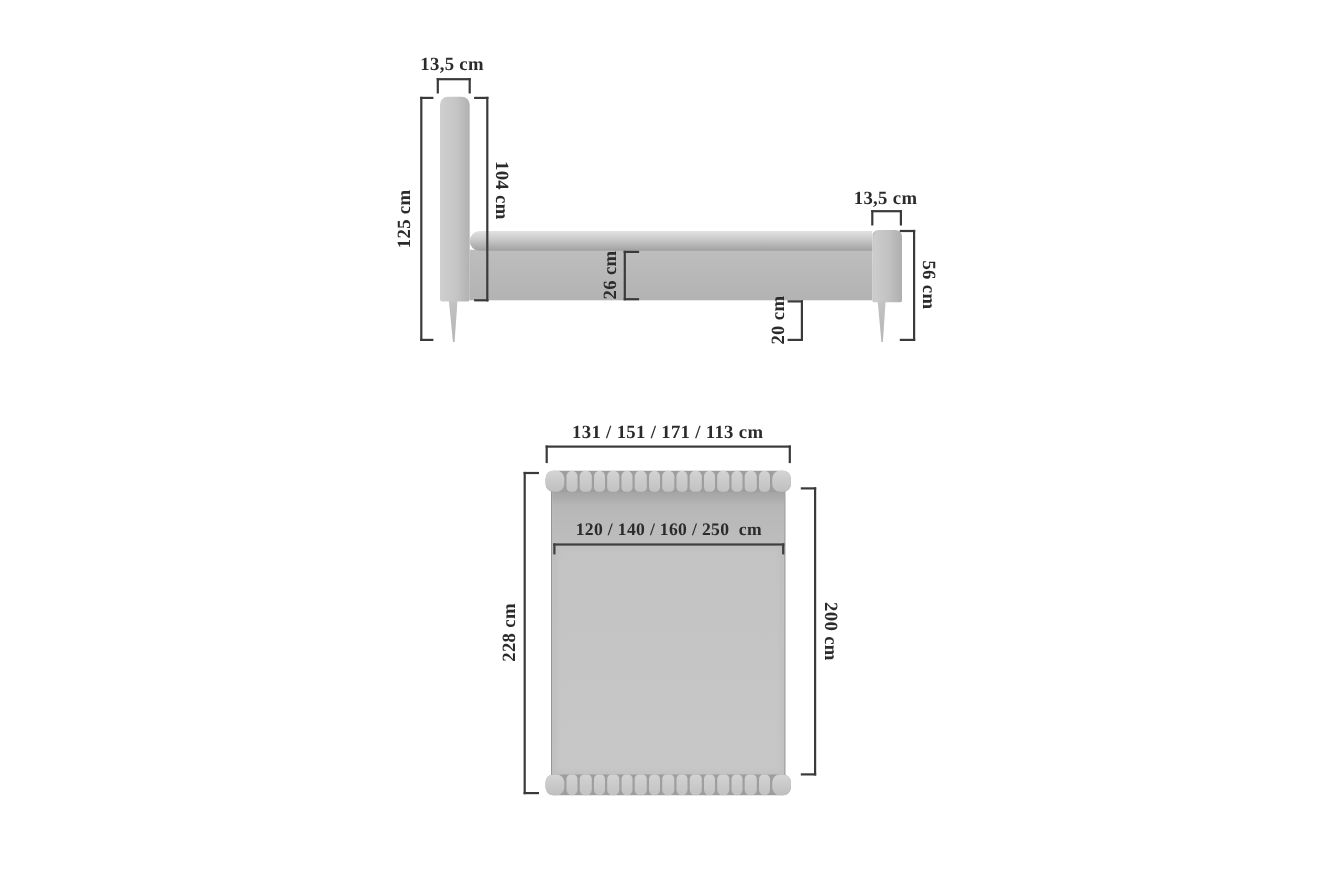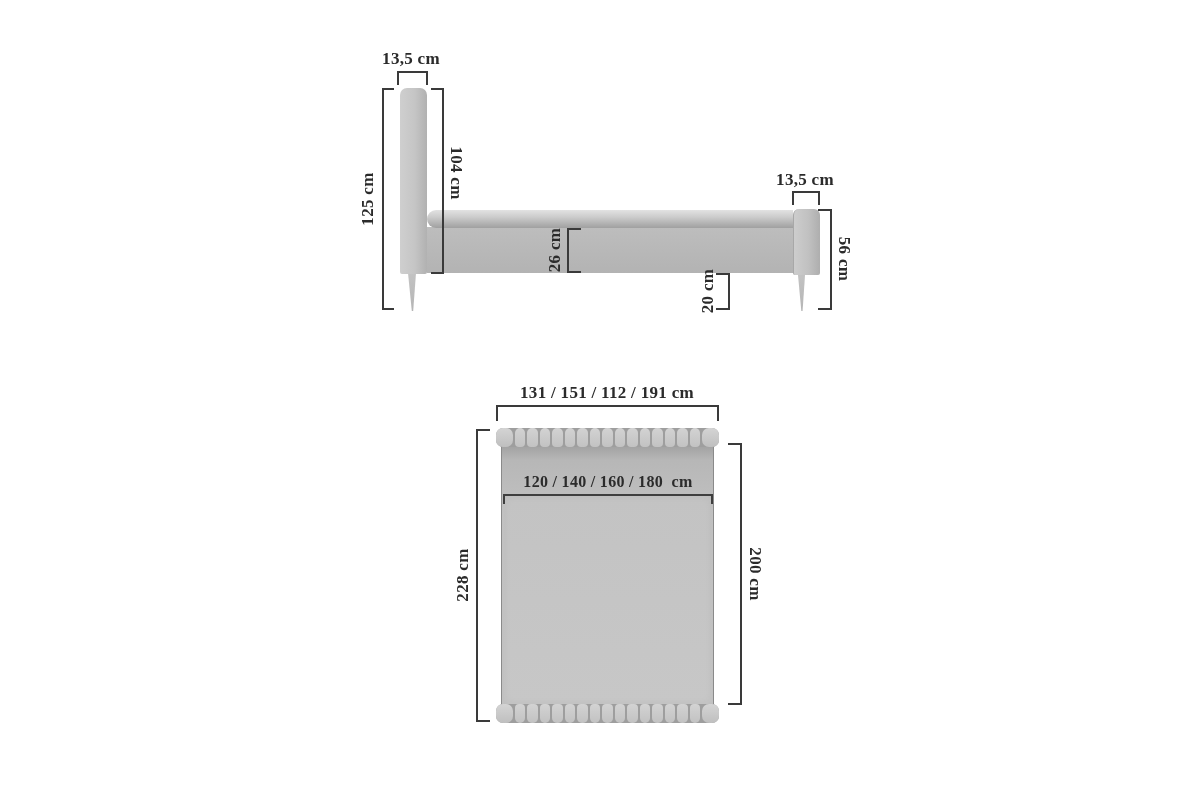--- a/index.html
+++ b/index.html
@@ -123,21 +123,21 @@
       <div class="dline" style="left:830px;top:209px;width:2px;height:101px;"></div>
       <div class="dline" style="left:818px;top:209px;width:14px;height:2px;"></div>
       <div class="dline" style="left:818px;top:308px;width:14px;height:2px;"></div>
     </div>
   </div>
 
   <div>
     <div class="plan-body"></div>
     <div class="plan-mattress"></div>
 
-    <div class="dim-label" style="left:608px;top:482px;font-size:16px;">120 / 140 / 160 / 180  cm</div>
+    <div class="dim-label" style="left:608px;top:482px;font-size:16px;">120 / 140 / 160 / 250  cm</div>
     <div>
       <div class="mline" style="left:503px;top:494px;width:210px;height:2px;"></div>
       <div class="mline" style="left:503px;top:494px;width:2px;height:10px;"></div>
       <div class="mline" style="left:711px;top:494px;width:2px;height:10px;"></div>
     </div>
 
     <div class="scallop-row top">
       <div class="cap"></div>
       <div class="seg"></div>
       <div class="seg"></div>
@@ -170,21 +170,21 @@
       <div class="seg"></div>
       <div class="seg"></div>
       <div class="seg"></div>
       <div class="seg"></div>
       <div class="seg"></div>
       <div class="seg"></div>
       <div class="seg"></div>
       <div class="cap"></div>
     </div>
 
-    <div class="dim-label" style="left:607px;top:393px;">131 / 151 / 112 / 191 cm</div>
+    <div class="dim-label" style="left:607px;top:393px;">131 / 151 / 171 / 113 cm</div>
     <div>
       <div class="dline" style="left:496px;top:405px;width:223px;height:2px;"></div>
       <div class="dline" style="left:496px;top:405px;width:2px;height:16px;"></div>
       <div class="dline" style="left:717px;top:405px;width:2px;height:16px;"></div>
     </div>
 
     <div class="dim-label rot-up" style="left:463px;top:575px;">228 cm</div>
     <div>
       <div class="dline" style="left:476px;top:429px;width:2px;height:293px;"></div>
       <div class="dline" style="left:476px;top:429px;width:14px;height:2px;"></div>

